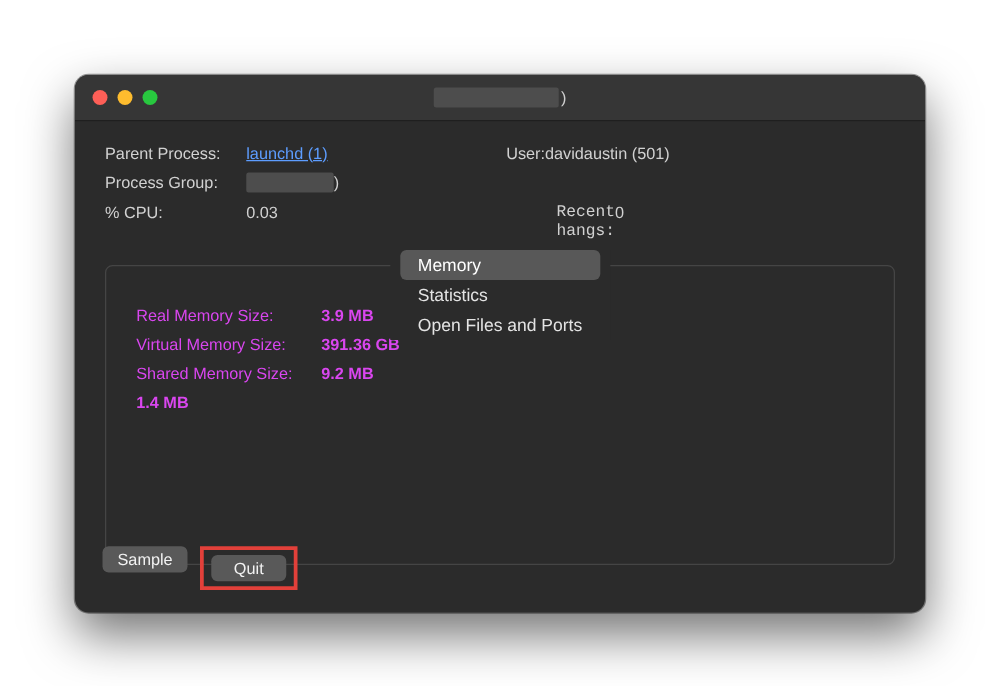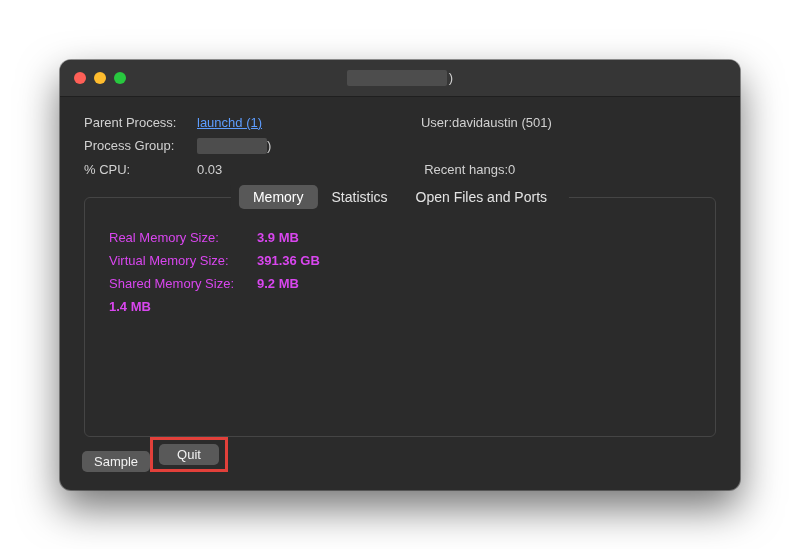--- a/index.html
+++ b/index.html
@@ -68,21 +68,20 @@
     color: #cfcfcf;
     font-weight: 500;
   }
 
   .info {
     padding: 18px 24px 8px 24px;
   }
   .info-row {
     display: flex;
     margin-bottom: 8px;
-    gap: 16px;
   }
   .info-left {
     width: 310px;
     display: flex;
   }
   .info-right {
     flex: 1;
     display: flex;
     text-align: right;
   }
@@ -90,20 +89,21 @@
     color: #d1d1d1;
   }
   .lbl-left {
     width: 113px;
   }
   .lbl-user {
     width: 42px;
   }
   .lbl-hangs {
     width: 98px;
+    font-family: Liberation Mono, monospace;
   }
   .val {
     color: #d1d1d1;
   }
   .link {
     color: #5d9dff;
     text-decoration: underline;
     cursor: pointer;
     text-align: right;
   }
@@ -121,20 +121,21 @@
     padding-top: 28px;
   }
   .tabs {
     position: absolute;
     top: -13px;
     left: 50%;
     transform: translateX(-50%);
     display: flex;
     background: #2b2b2b;
     padding: 0 8px;
+    flex-direction: column;
   }
   .tab {
     padding: 4px 14px;
     color: #e4e4e4;
     font-size: 14px;
     border-radius: 5px;
     cursor: pointer;
     white-space: nowrap;
   }
   .tab.active {
@@ -156,21 +157,22 @@
   .mem-val {
     color: #d946ef;
     font-weight: bold;
   }
 
   .footer {
     position: absolute;
     left: 22px;
     bottom: 18px;
     display: flex;
-    align-items: flex-end;
+    gap: 10px;
+    align-items: flex-start;
   }
   .btn {
     background: #595959;
     color: #f2f2f2;
     border: none;
     border-radius: 5px;
     padding: 3px 12px;
     font-size: 13px;
     font-family: inherit;
     cursor: pointer;

